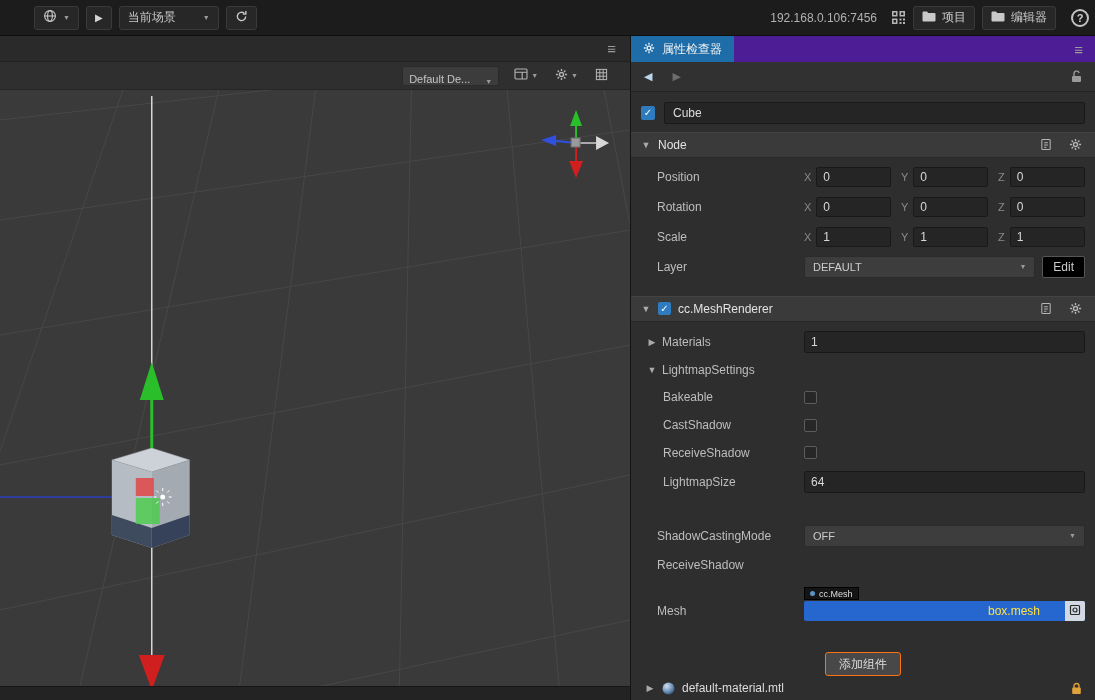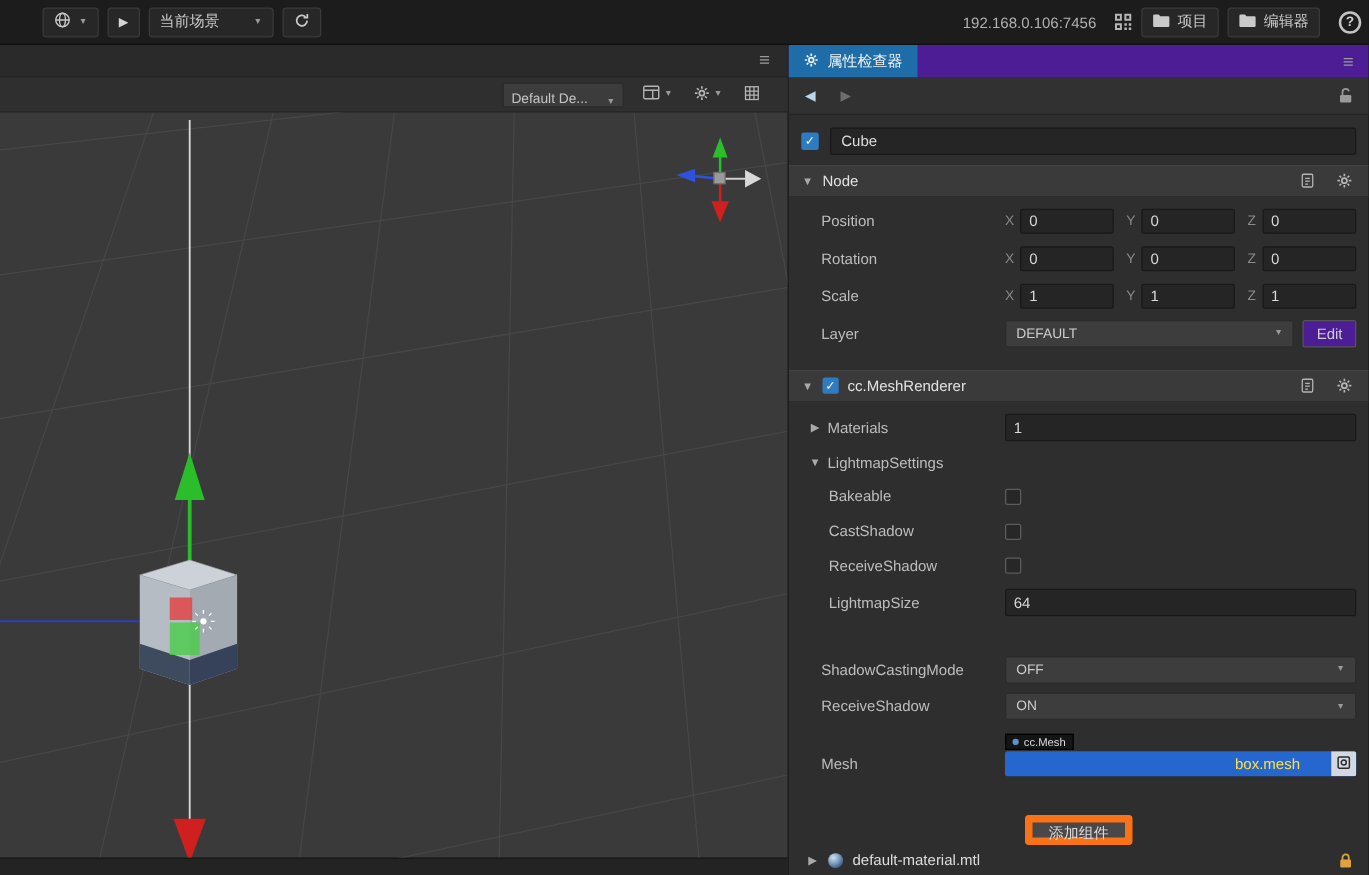--- a/index.html
+++ b/index.html
@@ -61,32 +61,32 @@
   .pl26 { padding-left:26px; }
   .pl16 { padding-left:16px; }
   .pl32 { padding-left:32px; }
   .plabel { color:#bdbdbd; font-size:12px; white-space:nowrap; }
   .ctrl { flex:1; display:flex; align-items:center; min-width:0; }
   .vec { gap:10px; }
   .vg { flex:1; display:flex; align-items:center; gap:5px; min-width:0; }
   .axis { color:#8a8a8a; font-size:11px; flex:none; }
   .nin { width:100%; min-width:0; height:20px; background:#252525; border:1px solid #191919; border-radius:2px; color:#d8d8d8; font-size:12px; padding:0 6px; font-family:inherit; }
   .dd { flex:1; height:22px; background:#3d3d3d; border:1px solid #2b2b2b; border-radius:2px; display:flex; align-items:center; justify-content:space-between; padding:0 8px; color:#cccccc; font-size:11px; cursor:pointer; min-width:0; }
-  .btn { height:22px; padding:0 10px; background:#4c1d95; border:1px solid #555; border-radius:2px; color:#ccc; font-size:12px; margin-left:7px; font-family:inherit; cursor:pointer; flex:none; }
+  .btn { height:22px; padding:0 10px; background:#000000; border:1px solid #555; border-radius:2px; color:#ccc; font-size:12px; margin-left:7px; font-family:inherit; cursor:pointer; flex:none; }
 
   .mesh-row { margin-top:16px; }
   .mesh-ctrl { position:relative;text-align:right; }
   .badge { position:absolute; top:-14px; left:0; background:#141414; border:1px solid #000; padding:0 5px; height:13px; display:flex; align-items:center; gap:4px; font-size:9px; color:#ddd; white-space:nowrap; }
   .badge-dot { width:5px; height:5px; border-radius:50%; background:#5b93c9; flex:none; }
   .mesh-field { flex:1; height:20px; background:#2667cf; border-radius:2px; display:flex; align-items:center; overflow:hidden; min-width:0; }
   .mesh-name { flex:1; color:#fde047; font-size:12px; padding:0 25px; white-space:nowrap; overflow:hidden; }
   .mesh-btn { width:20px; height:20px; flex:none; background:#d3d9e3; border:none; display:inline-flex; align-items:center; justify-content:center; cursor:pointer; }
 
   .add-row { display:flex; justify-content:center; margin-top:26px; }
-  .add-btn { height:24px; padding:0 13px; background:#484848; border:6px solid #f97316; border-radius:3px; color:#ddd; font-size:12px; font-family:inherit; cursor:pointer; }
+  .add-btn { height:24px; padding:0 13px; background:#484848; border:1px solid #f97316; border-radius:3px; color:#ddd; font-size:12px; font-family:inherit; cursor:pointer; }
 
   .footer-row { margin-top:auto; height:24px; display:flex; align-items:center; gap:7px; padding:0 13px 0 14px; }
   .footer-label { color:#ddd; font-size:12px; white-space:nowrap; }
 </style>
 </head>
 <body>
 
 <div class="app">
 
   <header class="titlebar">
@@ -455,26 +455,20 @@
               <span>OFF</span>
               <span class="caret">▼</span>
             </div>
           </div>
         </div>
 
         <div class="prop-row">
           <div class="lbl-area pl26">
               <span class="plabel">ReceiveShadow</span>
             </div>
-          <div class="ctrl">
-            <div class="dd">
-              <span>ON</span>
-              <span class="caret">▼</span>
-            </div>
-          </div>
         </div>
 
         <div class="prop-row mesh-row">
           <div class="lbl-area pl26">
               <span class="plabel">Mesh</span>
             </div>
           <div class="ctrl mesh-ctrl">
             <div class="badge">
               <span class="badge-dot"></span>
               <span>cc.Mesh</span>

